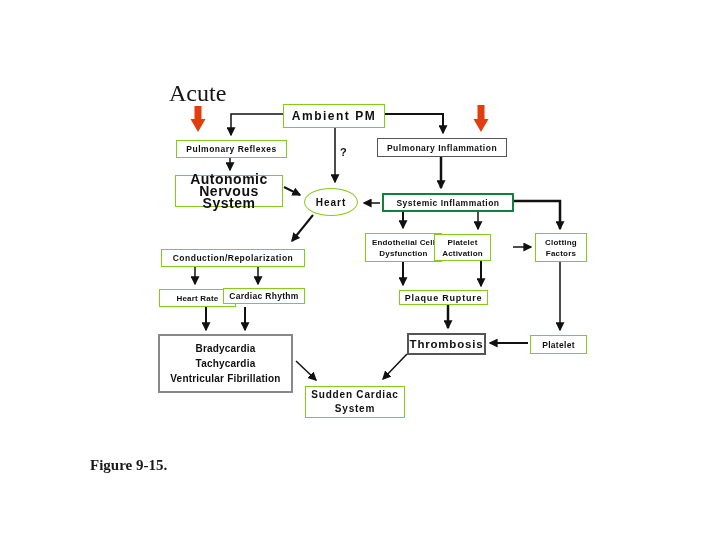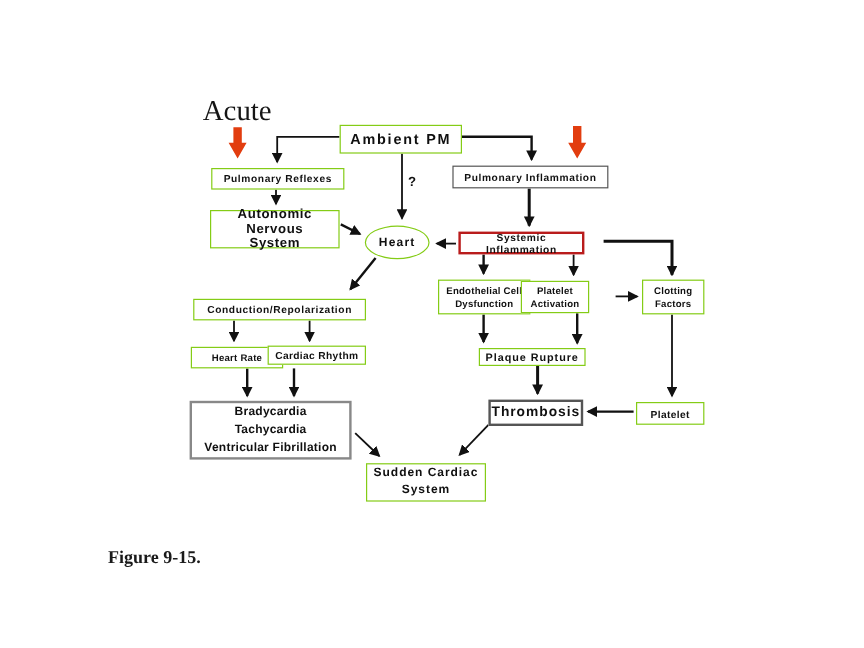--- a/index.html
+++ b/index.html
@@ -61,28 +61,28 @@
 
   <div class="serif-label" style="left:169px;top:80px;">Acute</div>
   <div class="qmark" style="left:340px;top:146px;">?</div>
 
   <div class="box" style="left:283px;top:104px;width:102px;height:24px;font-size:12px;letter-spacing:1.5px;border-width:1.5px;">Ambient PM</div>
 
   <div class="box" style="left:176px;top:140px;width:111px;height:18px;font-size:8.5px;letter-spacing:0.5px;">Pulmonary Reflexes</div>
 
   <div class="box" style="left:377px;top:138px;width:130px;height:19px;font-size:8.5px;letter-spacing:0.5px;border-color:#555;">Pulmonary Inflammation</div>
 
-  <div class="box" style="left:175px;top:175px;width:108px;height:32px;font-size:11px;letter-spacing:0.5px;line-height:12px;">
+  <div class="box" style="left:175px;top:175px;width:108px;height:32px;font-size:14px;letter-spacing:0.5px;line-height:12px;">
     <div>Autonomic Nervous</div>
     <div>System</div>
   </div>
 
   <div class="box ellipse" style="left:304px;top:188px;width:54px;height:28px;font-size:10px;letter-spacing:1px;">Heart</div>
 
-  <div class="box" style="left:382px;top:193px;width:105px;height:19px;font-size:8.5px;letter-spacing:0.5px;border:2px solid #b91c1c;">Systemic Inflammation</div>
+  <div class="box" style="left:382px;top:193px;width:132px;height:19px;font-size:8.5px;letter-spacing:0.5px;border:2px solid #15803d;">Systemic Inflammation</div>
 
   <div class="box" style="left:161px;top:249px;width:144px;height:18px;font-size:8.5px;letter-spacing:0.5px;">Conduction/Repolarization</div>
 
   <div class="box" style="left:365px;top:233px;width:77px;height:29px;font-size:8px;letter-spacing:0.2px;line-height:11px;">
     <div>Endothelial Cell</div>
     <div>Dysfunction</div>
   </div>
 
   <div class="box" style="left:434px;top:234px;width:57px;height:27px;font-size:8px;letter-spacing:0.2px;line-height:11px;">
     <div>Platelet</div>
@@ -93,21 +93,21 @@
     <div>Clotting</div>
     <div>Factors</div>
   </div>
 
   <div class="box" style="left:159px;top:289px;width:77px;height:18px;font-size:8px;letter-spacing:0.2px;">Heart Rate</div>
 
   <div class="box" style="left:223px;top:288px;width:82px;height:16px;font-size:8.5px;letter-spacing:0.3px;border-width:1.5px;">Cardiac Rhythm</div>
 
   <div class="box" style="left:399px;top:290px;width:89px;height:15px;font-size:9px;letter-spacing:0.8px;">Plaque Rupture</div>
 
-  <div class="box" style="left:158px;top:334px;width:135px;height:49px;font-size:10px;letter-spacing:0.2px;line-height:15px;border:2px solid #888;">
+  <div class="box" style="left:158px;top:334px;width:135px;height:59px;font-size:10px;letter-spacing:0.2px;line-height:15px;border:2px solid #888;">
     <div>Bradycardia</div>
     <div>Tachycardia</div>
     <div>Ventricular Fibrillation</div>
   </div>
 
   <div class="box" style="left:407px;top:333px;width:79px;height:22px;font-size:11.5px;letter-spacing:0.8px;border:2px solid #555;">Thrombosis</div>
 
   <div class="box" style="left:530px;top:335px;width:57px;height:19px;font-size:8.5px;letter-spacing:0.3px;">Platelet</div>
 
   <div class="box" style="left:305px;top:386px;width:100px;height:32px;font-size:10px;letter-spacing:0.8px;line-height:14px;border-width:1.5px;">

